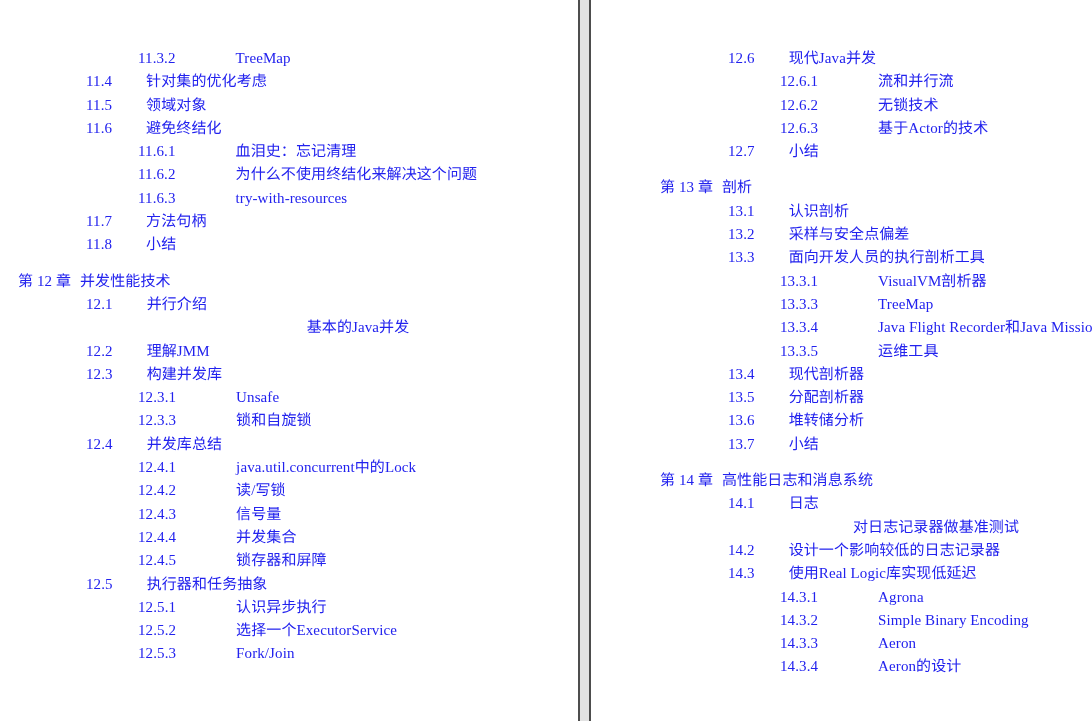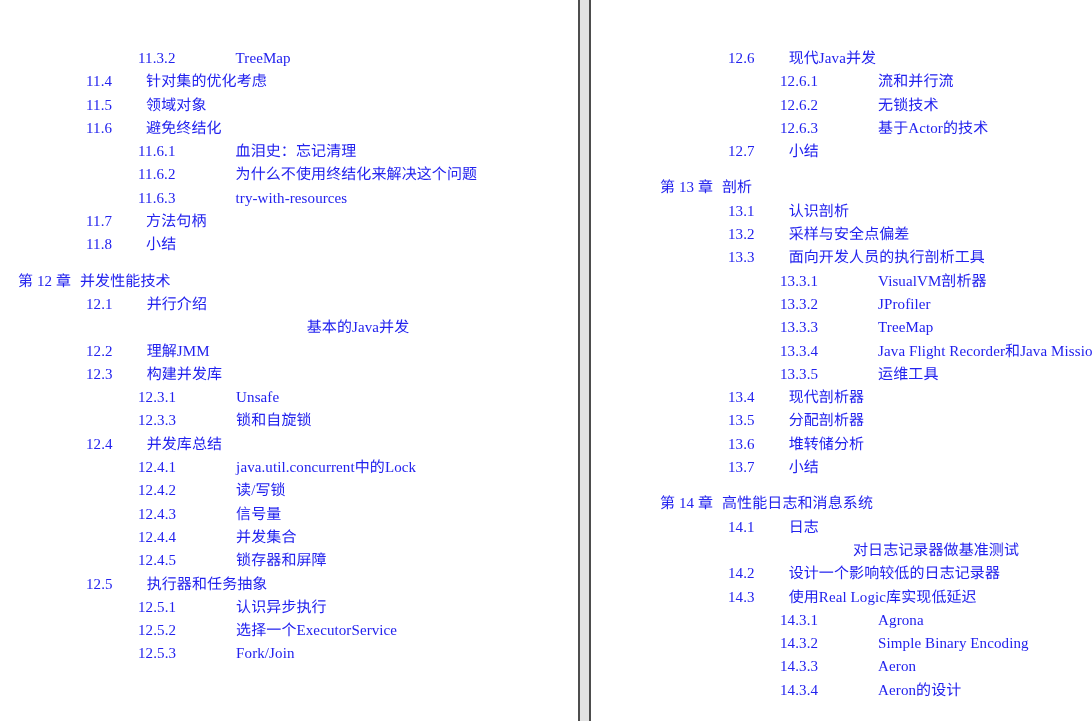--- a/index.html
+++ b/index.html
@@ -116,21 +116,20 @@
       <div class="toc-entry level-2"><span class="toc-num">12.6</span><span class="toc-title">现代Java并发</span></div>
       <div class="toc-entry level-3"><span class="toc-num">12.6.1</span><span class="toc-title">流和并行流</span></div>
       <div class="toc-entry level-3"><span class="toc-num">12.6.2</span><span class="toc-title">无锁技术</span></div>
       <div class="toc-entry level-3"><span class="toc-num">12.6.3</span><span class="toc-title">基于Actor的技术</span></div>
       <div class="toc-entry level-2"><span class="toc-num">12.7</span><span class="toc-title">小结</span></div>
       <div class="toc-entry level-chapter"><span class="toc-num">第 13 章</span><span class="toc-title">剖析</span></div>
       <div class="toc-entry level-2"><span class="toc-num">13.1</span><span class="toc-title">认识剖析</span></div>
       <div class="toc-entry level-2"><span class="toc-num">13.2</span><span class="toc-title">采样与安全点偏差</span></div>
       <div class="toc-entry level-2"><span class="toc-num">13.3</span><span class="toc-title">面向开发人员的执行剖析工具</span></div>
       <div class="toc-entry level-3"><span class="toc-num">13.3.1</span><span class="toc-title">VisualVM剖析器</span></div>
-      <div class="toc-entry level-3"><span class="toc-num">13.3.2</span><span class="toc-title">JProfiler</span></div>
       <div class="toc-entry level-3"><span class="toc-num">13.3.3</span><span class="toc-title">TreeMap</span></div>
       <div class="toc-entry level-3"><span class="toc-num">13.3.4</span><span class="toc-title">Java Flight Recorder和Java Mission Control</span></div>
       <div class="toc-entry level-3"><span class="toc-num">13.3.5</span><span class="toc-title">运维工具</span></div>
       <div class="toc-entry level-2"><span class="toc-num">13.4</span><span class="toc-title">现代剖析器</span></div>
       <div class="toc-entry level-2"><span class="toc-num">13.5</span><span class="toc-title">分配剖析器</span></div>
       <div class="toc-entry level-2"><span class="toc-num">13.6</span><span class="toc-title">堆转储分析</span></div>
       <div class="toc-entry level-2"><span class="toc-num">13.7</span><span class="toc-title">小结</span></div>
       <div class="toc-entry level-chapter"><span class="toc-num">第 14 章</span><span class="toc-title">高性能日志和消息系统</span></div>
       <div class="toc-entry level-2"><span class="toc-num">14.1</span><span class="toc-title">日志</span></div>
       <div class="toc-entry level-plain"><span class="toc-title">对日志记录器做基准测试</span></div>

